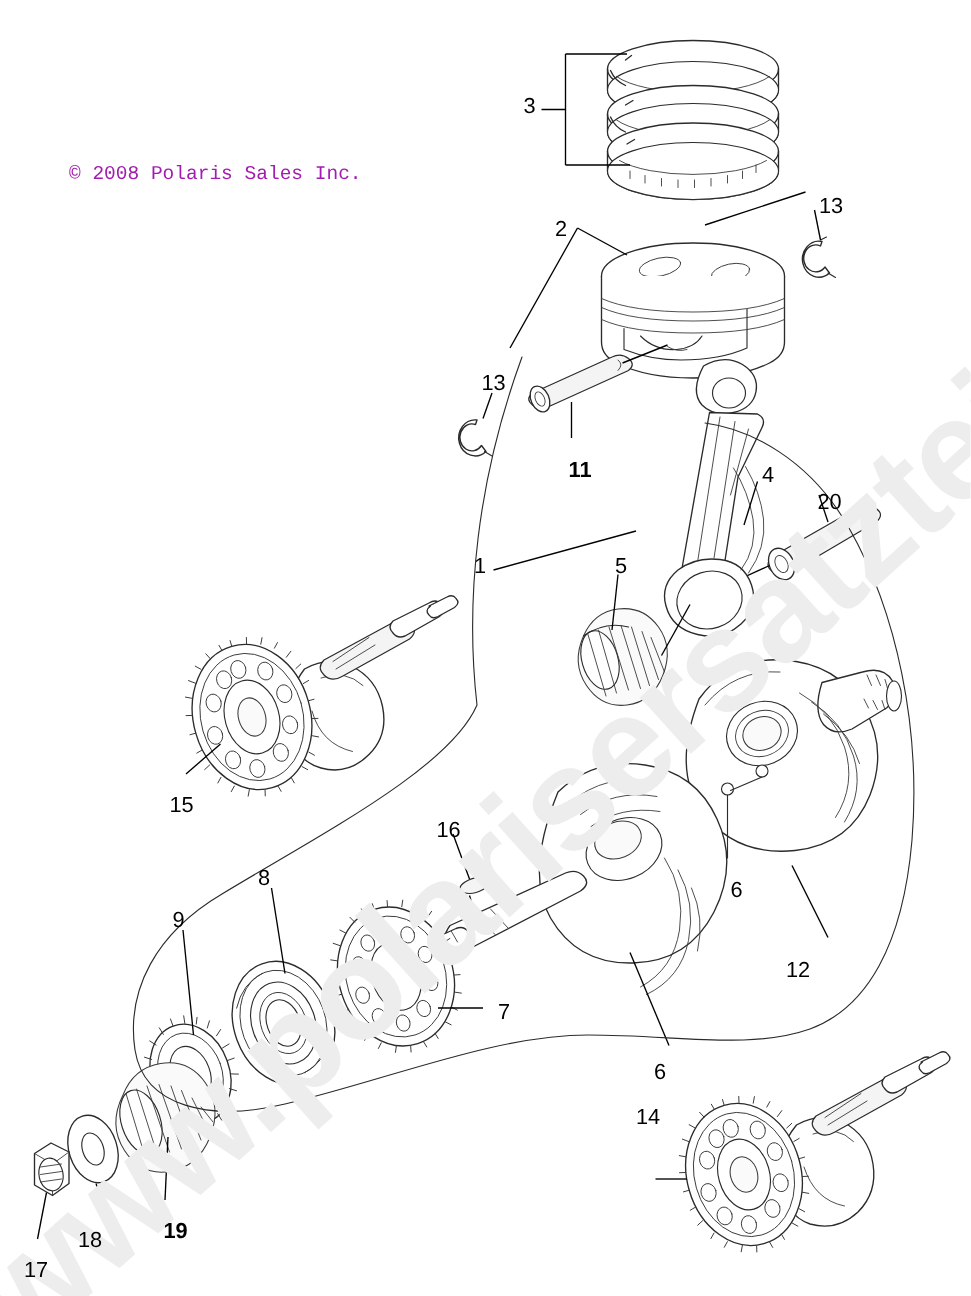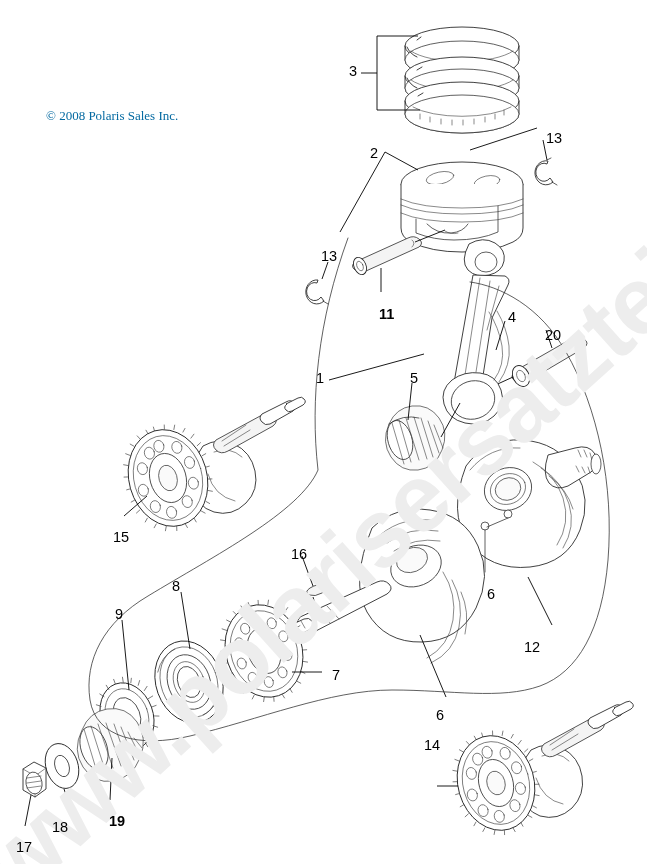--- a/index.html
+++ b/index.html
@@ -26,22 +26,22 @@
     transform-origin:left top;
   }
   #wm-main{left:-42px;top:838px;transform:rotate(-42deg);}
 
   
   #art{position:absolute;left:0;top:0;z-index:2;}
   #labels{position:absolute;left:0;top:0;z-index:8;}
 
   .copy{
     position:absolute;left:46px;top:108px;z-index:9;
-    font-family:Liberation Serif, serif;
-    font-size:13px;color:#0369a1;white-space:nowrap;
+    font-family:Liberation Mono, monospace;
+    font-size:13px;color:#a21caf;white-space:nowrap;
   }
 
   .lbl{
     position:absolute;z-index:9;
     font-family:"Liberation Sans", sans-serif;
     font-size:14.5px;color:#000;line-height:1;
     white-space:nowrap;
   }
   
   .ln{fill:none;stroke:#2b2b2b;stroke-width:.9;stroke-linecap:round;stroke-linejoin:round;}

